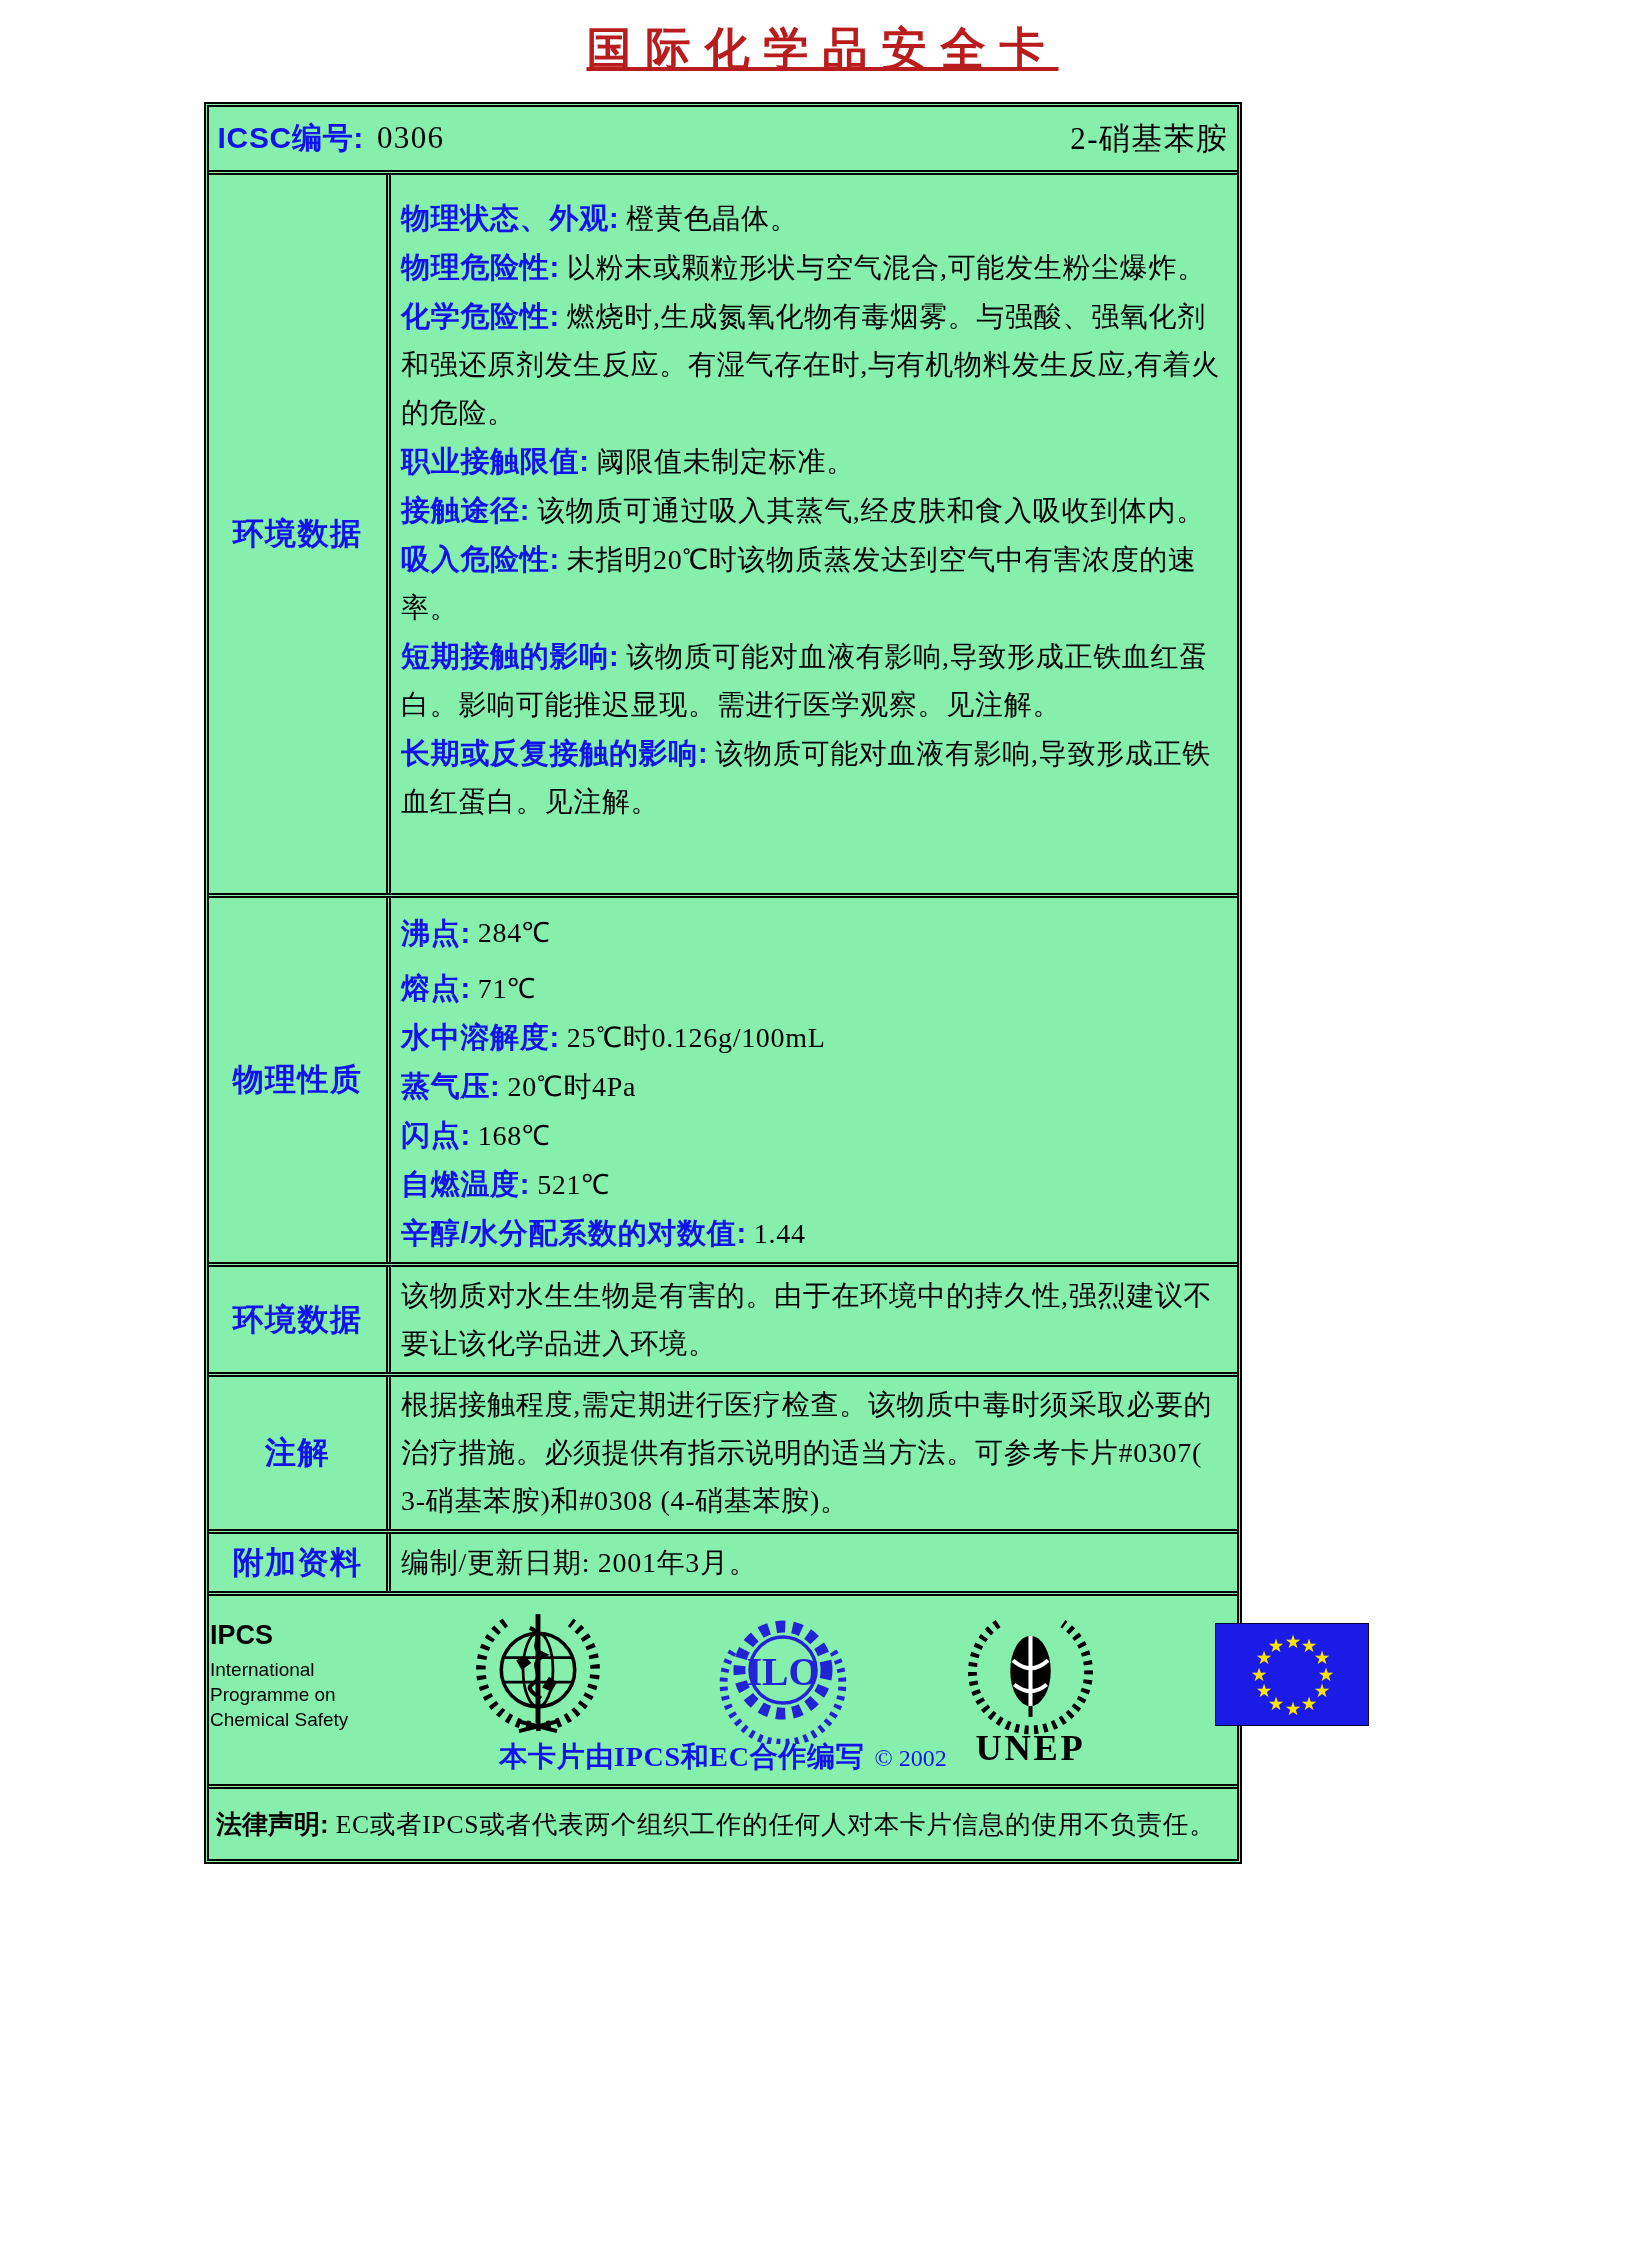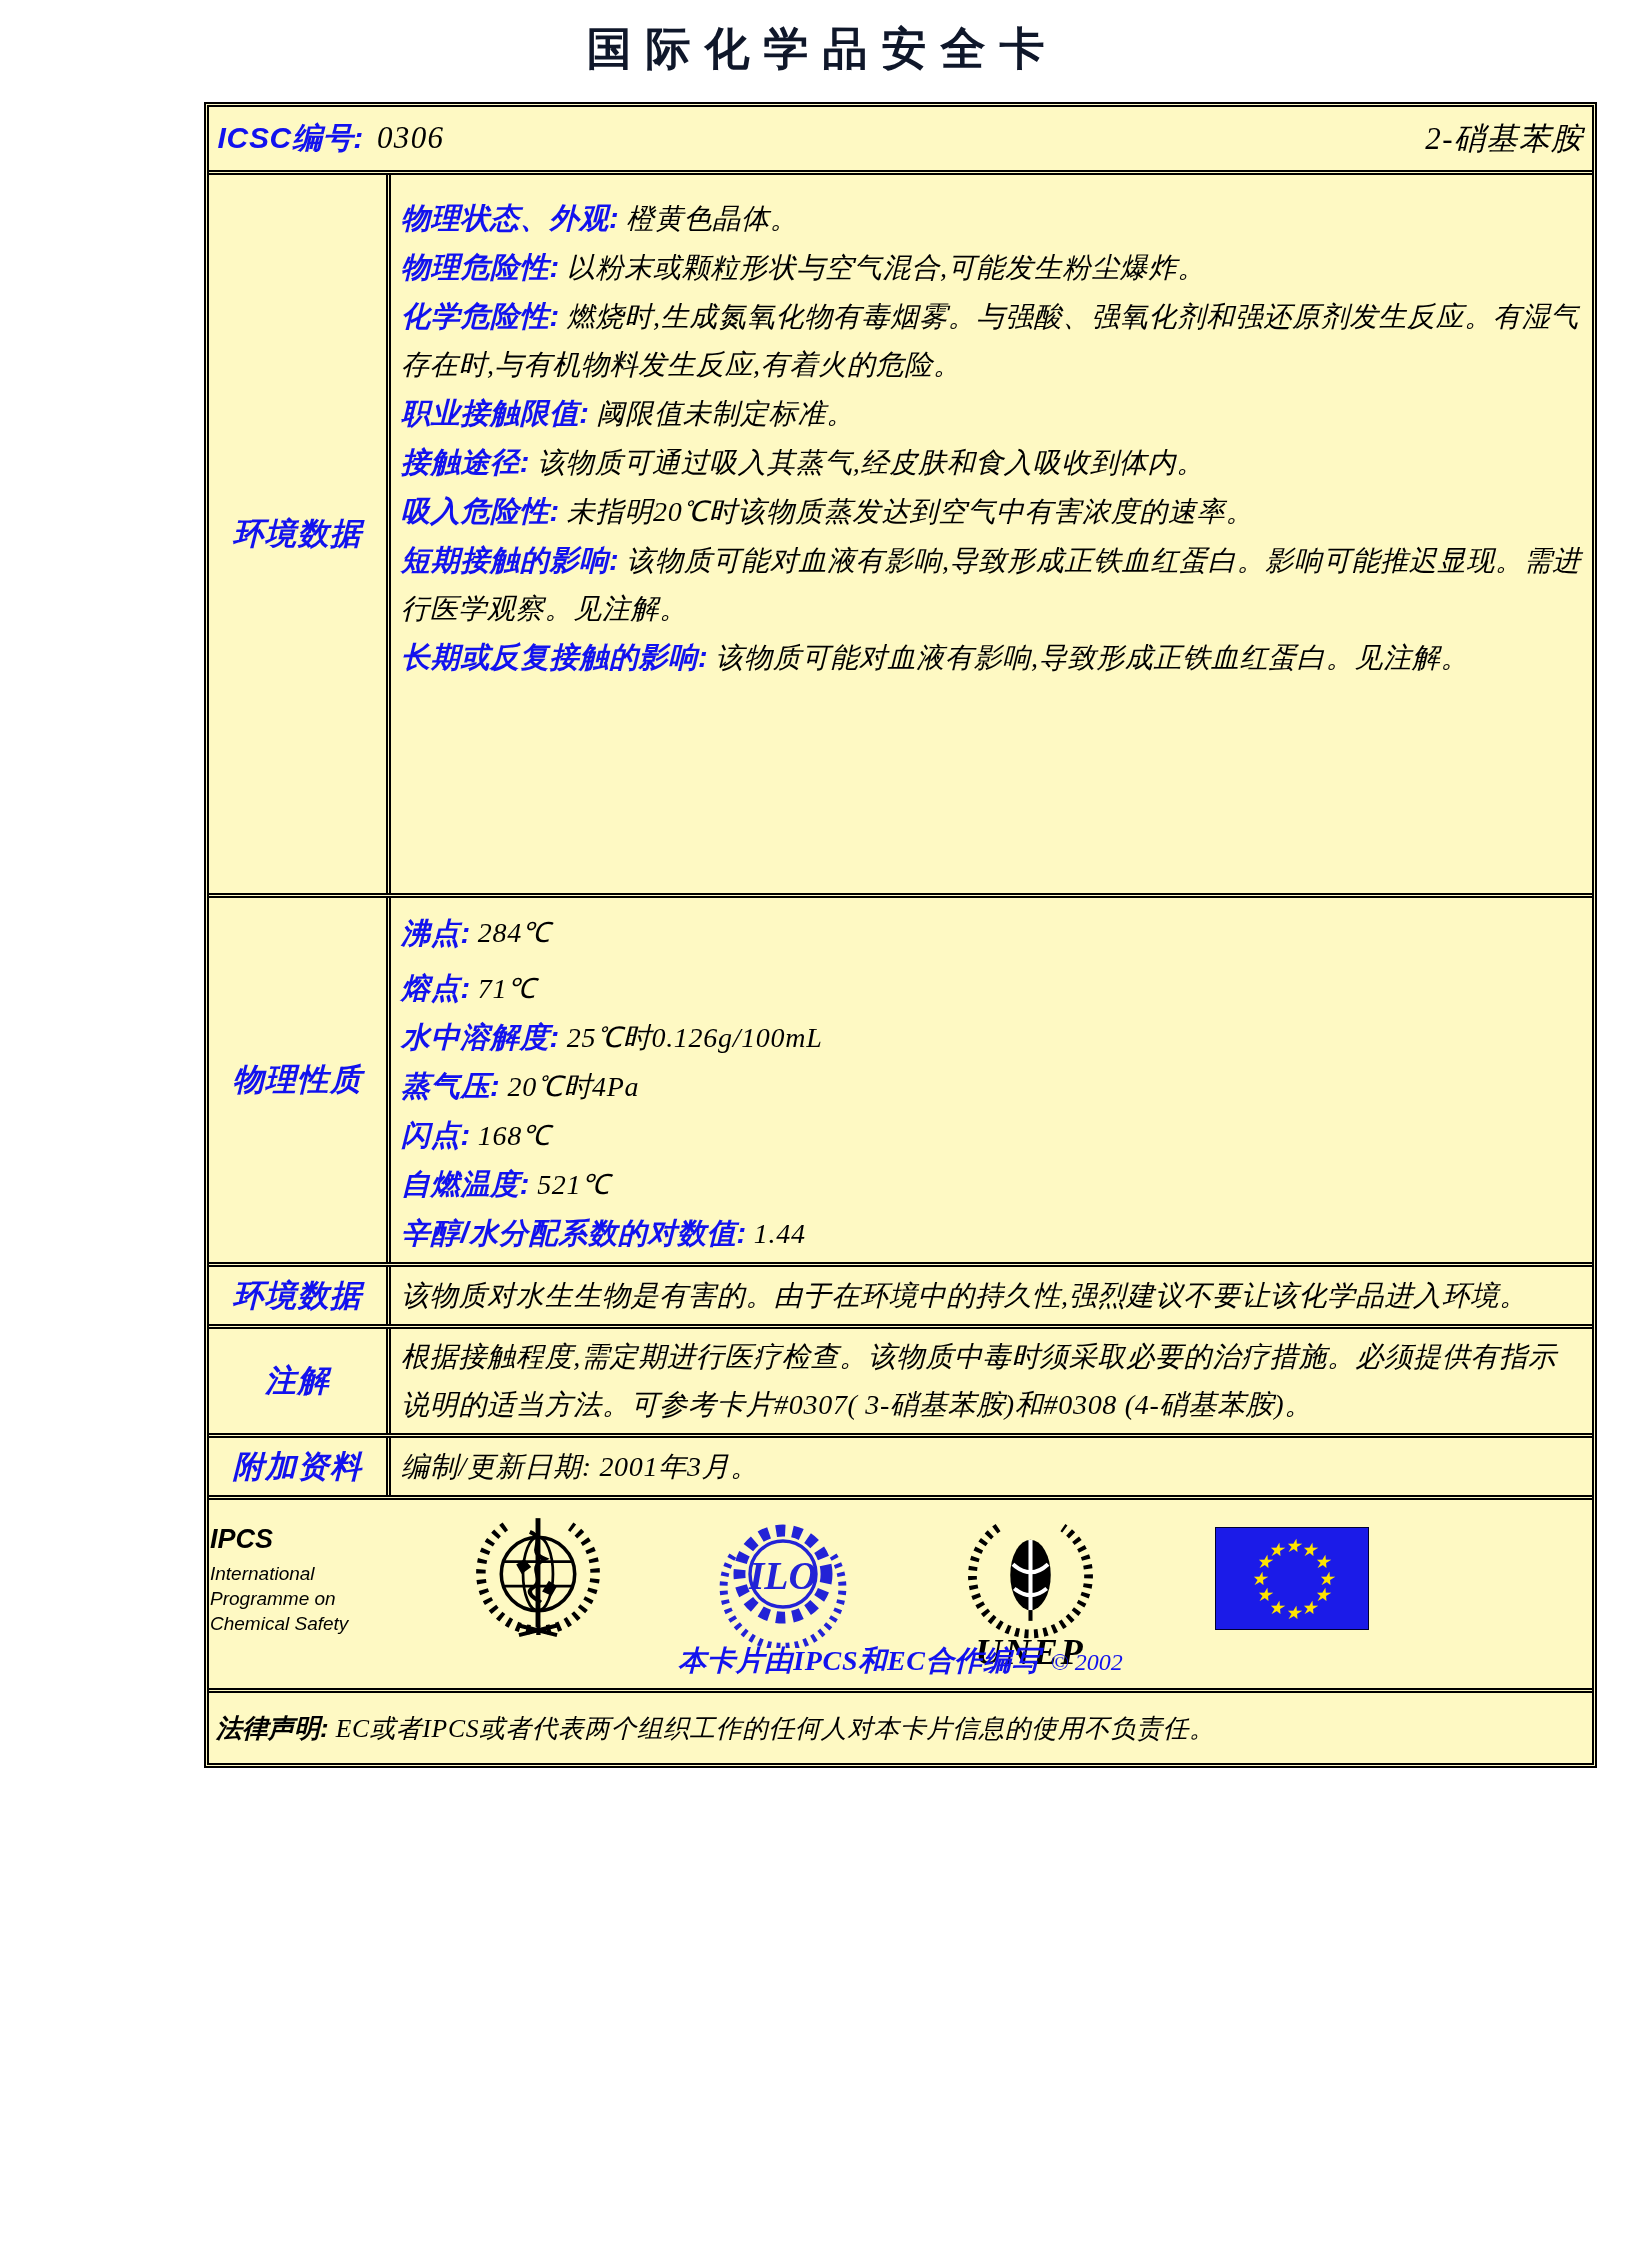--- a/index.html
+++ b/index.html
@@ -4,28 +4,28 @@
 <style>
   * { margin:0; padding:0; box-sizing:border-box; }
   html,body { background:#ffffff; }
   body {
     width:1645px; height:2261px; position:relative; overflow:hidden;
     font-family:"Liberation Serif", serif; color:#000;
   }
   
   .page-title {
     position:absolute; top:18.5px; left:0; width:100%;
-    text-align:center; color:#0f172a; font-weight:bold;
+    text-align:center; color:#b91c1c; font-weight:bold;
     font-family:"Liberation Sans", sans-serif;
-    font-size:45px; letter-spacing:14px;
+    font-size:45px; letter-spacing:14px;text-decoration:underline;
   }
   
   .card {
-    position:absolute; left:204px; top:102px; width:1393px;
-    border:5.7px double #000; background:#fef9c3;font-style:italic;
+    position:absolute; left:204px; top:102px; width:1038px;
+    border:5.7px double #000; background:#86efac;
   }
   .row { display:flex; border-bottom:5px double #000; }
   .row:last-child { border-bottom:none; }
   
   .header-row {
     height:68px; align-items:center; justify-content:space-between;
     padding:0 8.5px;
   }
   .hdr-left { display:flex; align-items:baseline; }
   .blue-strong {

